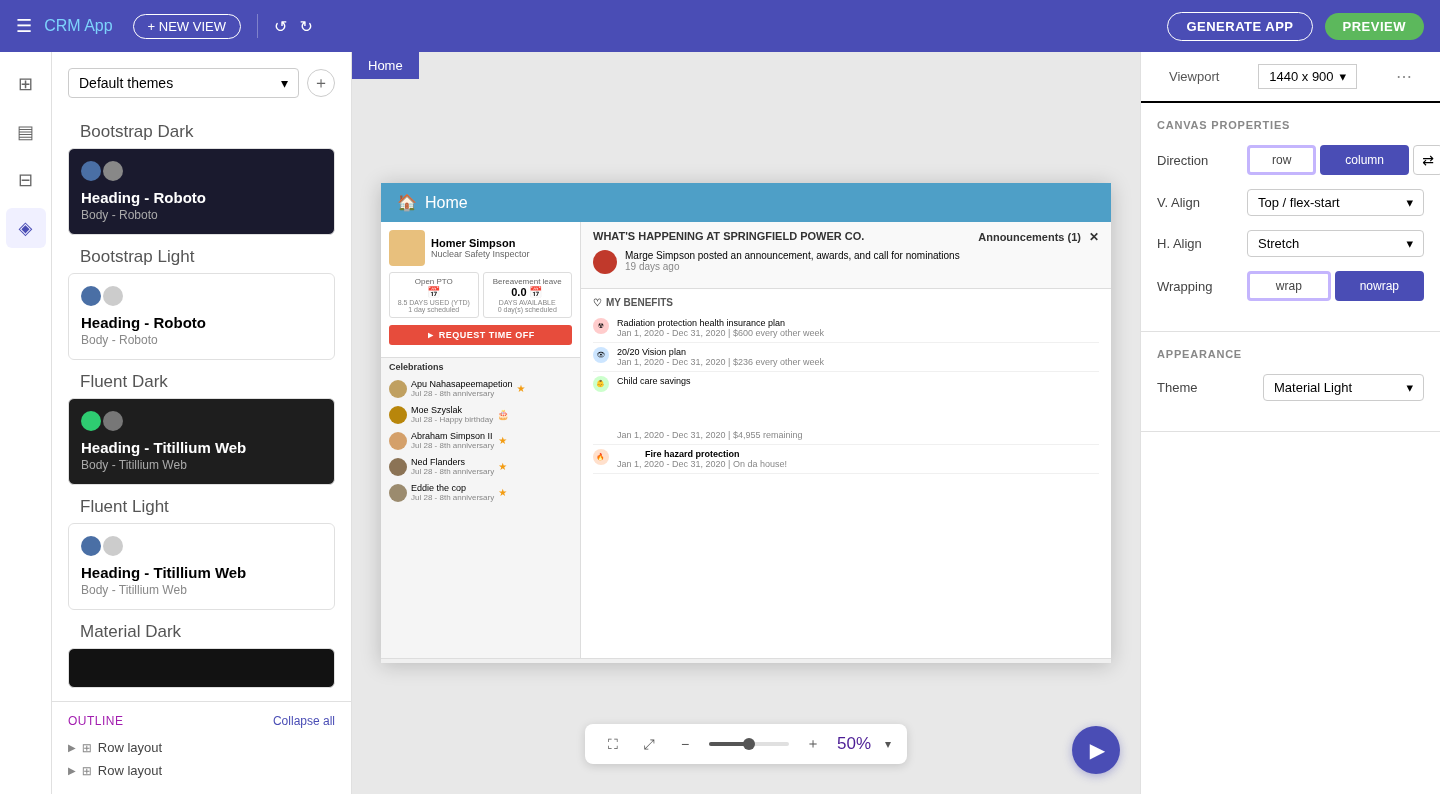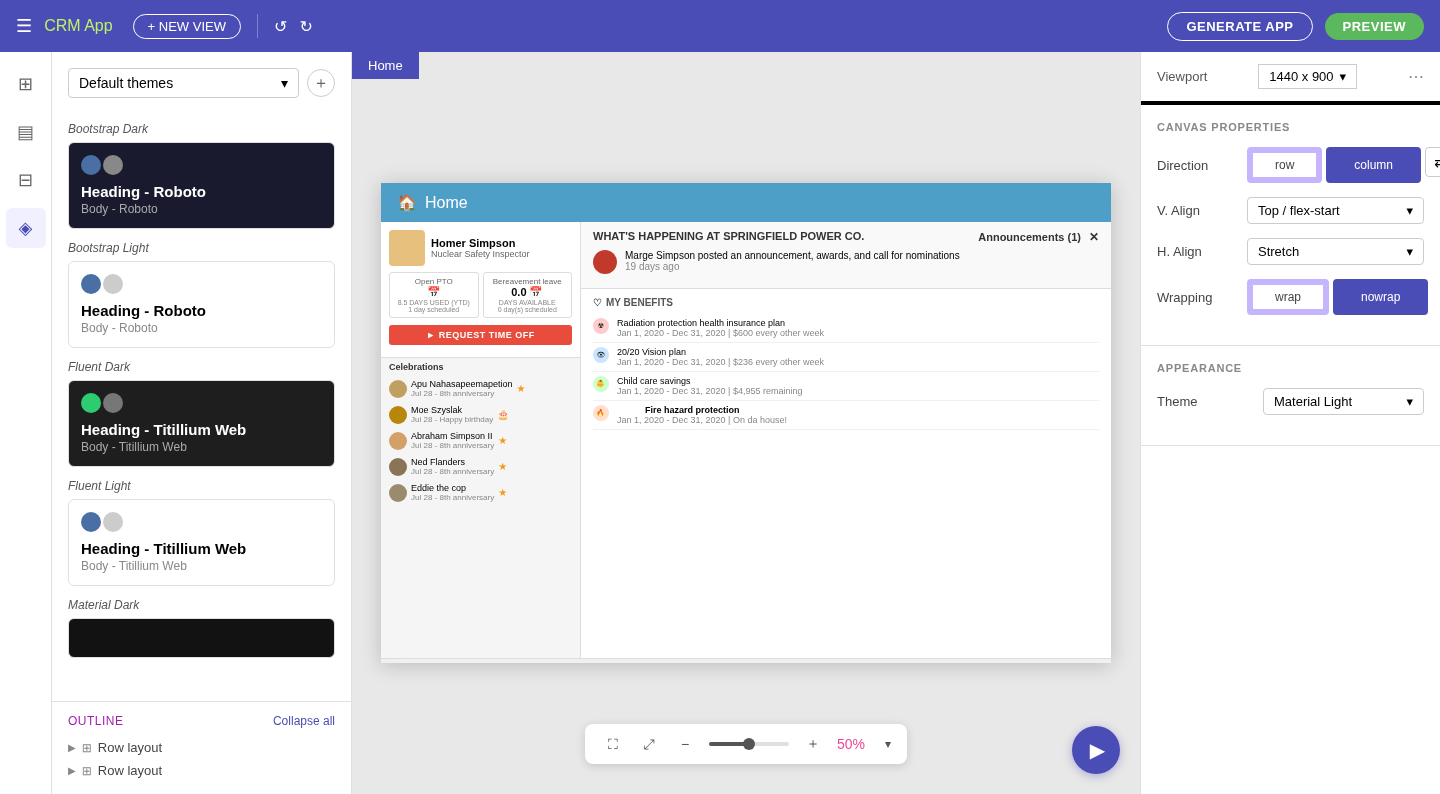--- a/index.html
+++ b/index.html
@@ -9,21 +9,21 @@
     .top-header {
       background: #4a4db5;
       height: 52px;
       display: flex;
       align-items: center;
       padding: 0 16px;
       gap: 12px;
       flex-shrink: 0;
     }
     .header-menu-icon { color: white; font-size: 18px; cursor: pointer; }
-    .header-title { color: #bef264; font-size: 16px; font-weight: 500; margin-right: 8px; }
+    .header-title { color: #7dd3fc; font-size: 16px; font-weight: 500; margin-right: 8px; }
     .header-new-view-btn {
       border: 1.5px solid white;
       color: white;
       background: transparent;
       border-radius: 20px;
       padding: 4px 14px;
       font-size: 13px;
       cursor: pointer;
       display: flex; align-items: center; gap: 4px;
     }
@@ -117,25 +117,24 @@
       color: #666;
       background: white;
     }
 
     .themes-list {
       flex: 1;
       overflow-y: auto;
       padding: 0 16px 16px;
     }
     .theme-section-label {
-      font-size: 12px;
+      font-size: 17px;
       color: #555;
       font-weight: 500;
-      margin: 8px 0 6px;
-      font-style: italic;
+      margin: 8px 12px 6px;
     }
     .theme-card {
       border: 1px solid #e0e0e0;
       border-radius: 6px;
       padding: 12px;
       margin-bottom: 12px;
       cursor: pointer;
       background: white;
     }
     .theme-card.dark { background: #1a1a2e; }
@@ -432,22 +431,22 @@
     .zoom-slider-thumb {
       width: 12px; height: 12px;
       background: #555;
       border-radius: 50%;
       position: absolute;
       top: -4px;
       left: 50%;
       transform: translateX(-50%);
     }
     .zoom-value {
-      font-size: 14px;
-      color: #ec4899;
+      font-size: 17px;
+      color: #4c1d95;
       min-width: 36px;
     }
     .zoom-dropdown-btn {
       background: none; border: none; cursor: pointer;
       color: #555; font-size: 12px;
     }
 
     
     .play-btn {
       position: absolute;
@@ -464,25 +463,25 @@
 
     
     .right-panel {
       width: 300px;
       background: white;
       border-left: 1px solid #e0e0e0;
       display: flex;
       flex-direction: column;
     }
     .right-panel-header {
-      padding: 12px 16px;
+      padding: 12px 28px;
       display: flex;
       align-items: center;
       justify-content: space-between;
-      border-bottom: 4px solid #000000;
+      border-bottom: 2px solid #000000;
       gap: 12px;
     }
     .viewport-label { font-size: 13px; color: #555; }
     .viewport-selector {
       display: flex;
       align-items: center;
       gap: 6px;
       border: 1px solid #ccc;
       border-radius: 0;
       padding: 4px 10px;
@@ -514,21 +513,21 @@
       flex-shrink: 0;
     }
     .property-control {
       flex: 1;
       display: flex;
       gap: 4px;
     }
     .toggle-btn {
       flex: 1;
       padding: 5px 22px;
-      border: 6px solid #c4b5fd;
+      border: 3px solid #c4b5fd;
       background: white;
       border-radius: 4px;
       font-size: 12px;
       cursor: pointer;
       color: #444;
     }
     .toggle-btn.active {
       background: #4a4db5;
       color: white;
       border-color: #4a4db5;
@@ -774,21 +773,21 @@
               <div class="benefit-icon" style="background:#cce5ff;">👁</div>
               <div>
                 <div style="font-weight:500;">20/20 Vision plan</div>
                 <div style="color:#888;">Jan 1, 2020 - Dec 31, 2020 | $236 every other week</div>
               </div>
             </div>
             <div class="crm-benefit-item">
               <div class="benefit-icon" style="background:#ccffcc;">👶</div>
               <div>
                 <div style="font-weight:500;">Child care savings</div>
-                <div style="color:#888;">Jan 1, 2020 - Dec 31, 2020 | $4,955 remaining</div>
+                <div style="color:#888;margin-top:44px;">Jan 1, 2020 - Dec 31, 2020 | $4,955 remaining</div>
               </div>
             </div>
             <div class="crm-benefit-item">
               <div class="benefit-icon" style="background:#ffe0cc;">🔥</div>
               <div>
                 <div style="font-weight:700;margin-left:28px;">Fire hazard protection</div>
                 <div style="color:#888;">Jan 1, 2020 - Dec 31, 2020 | On da house!</div>
               </div>
             </div>
           </div>

